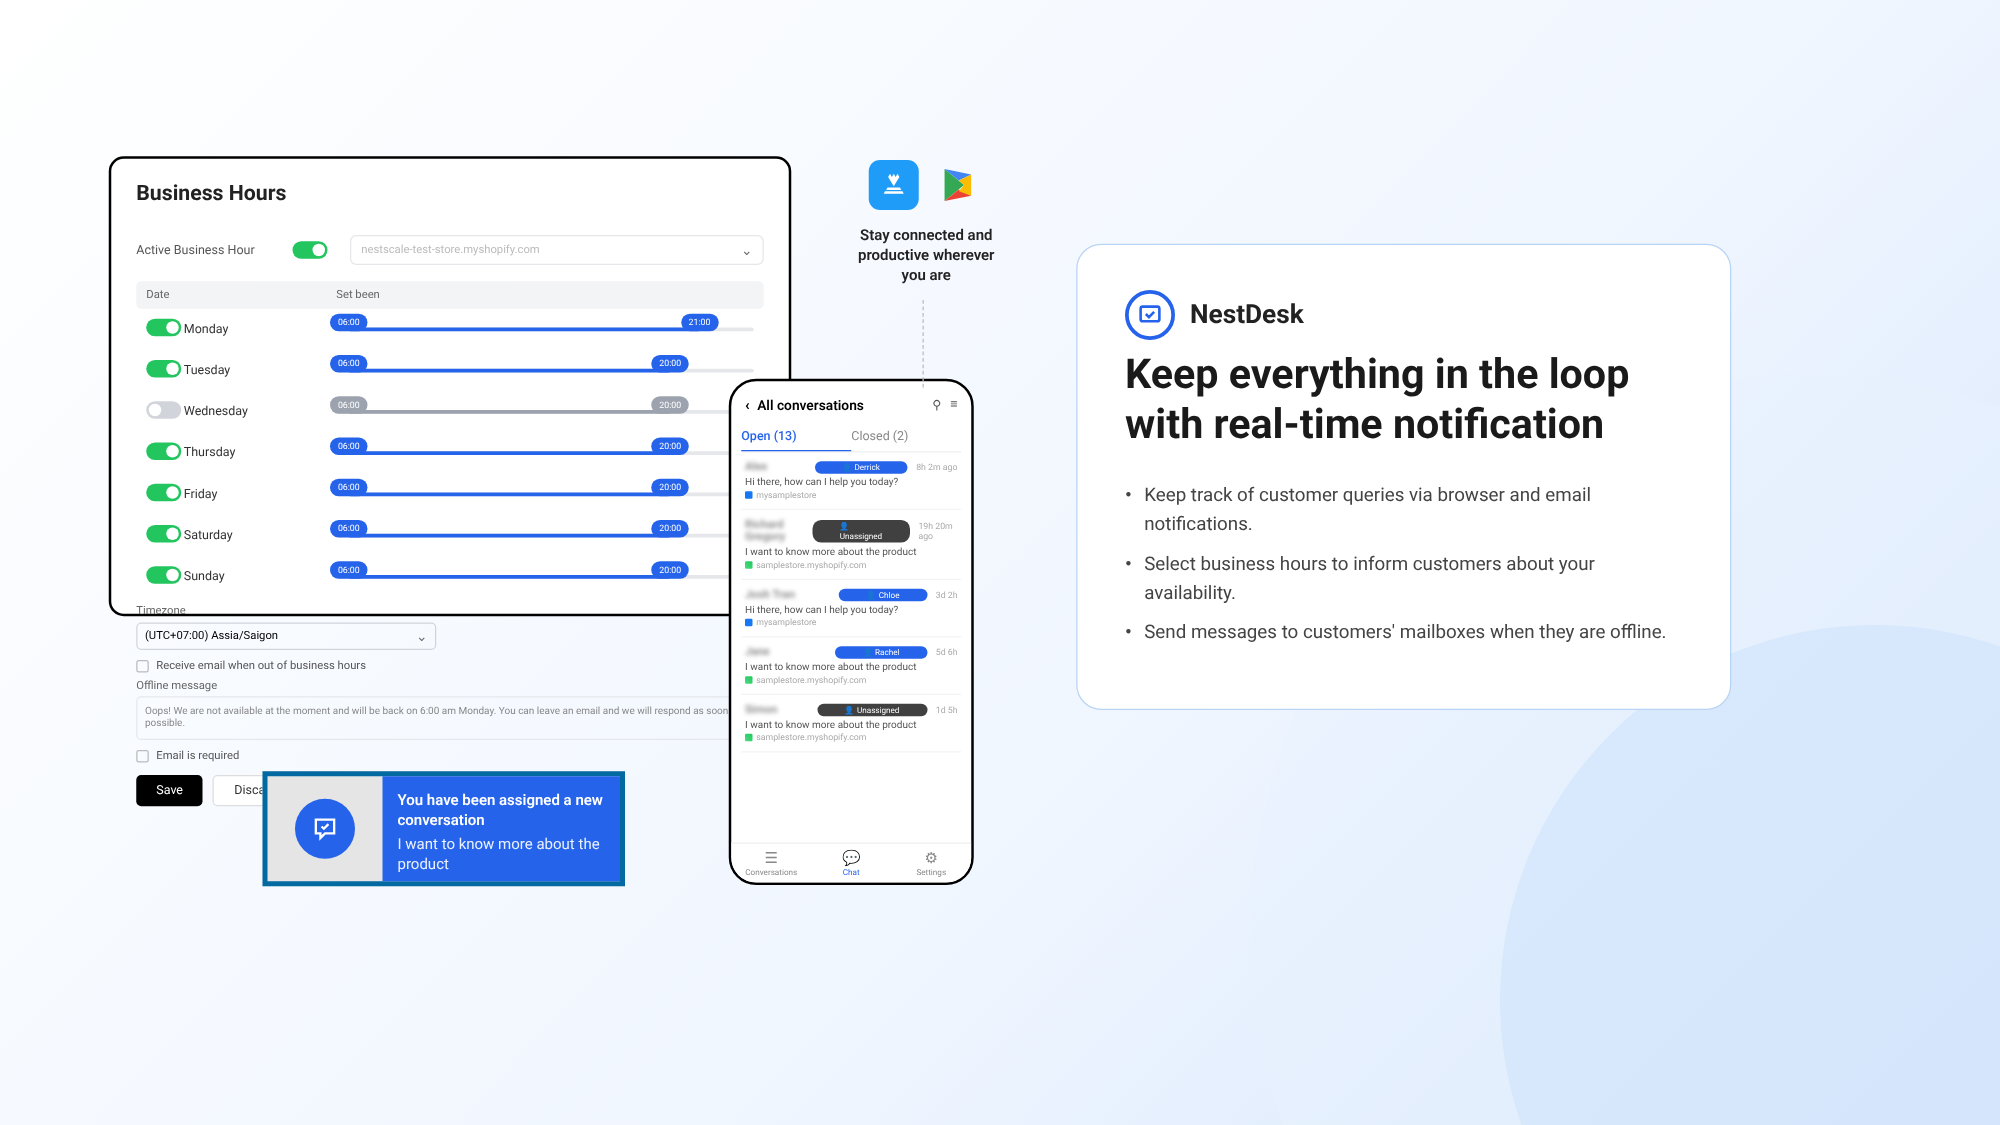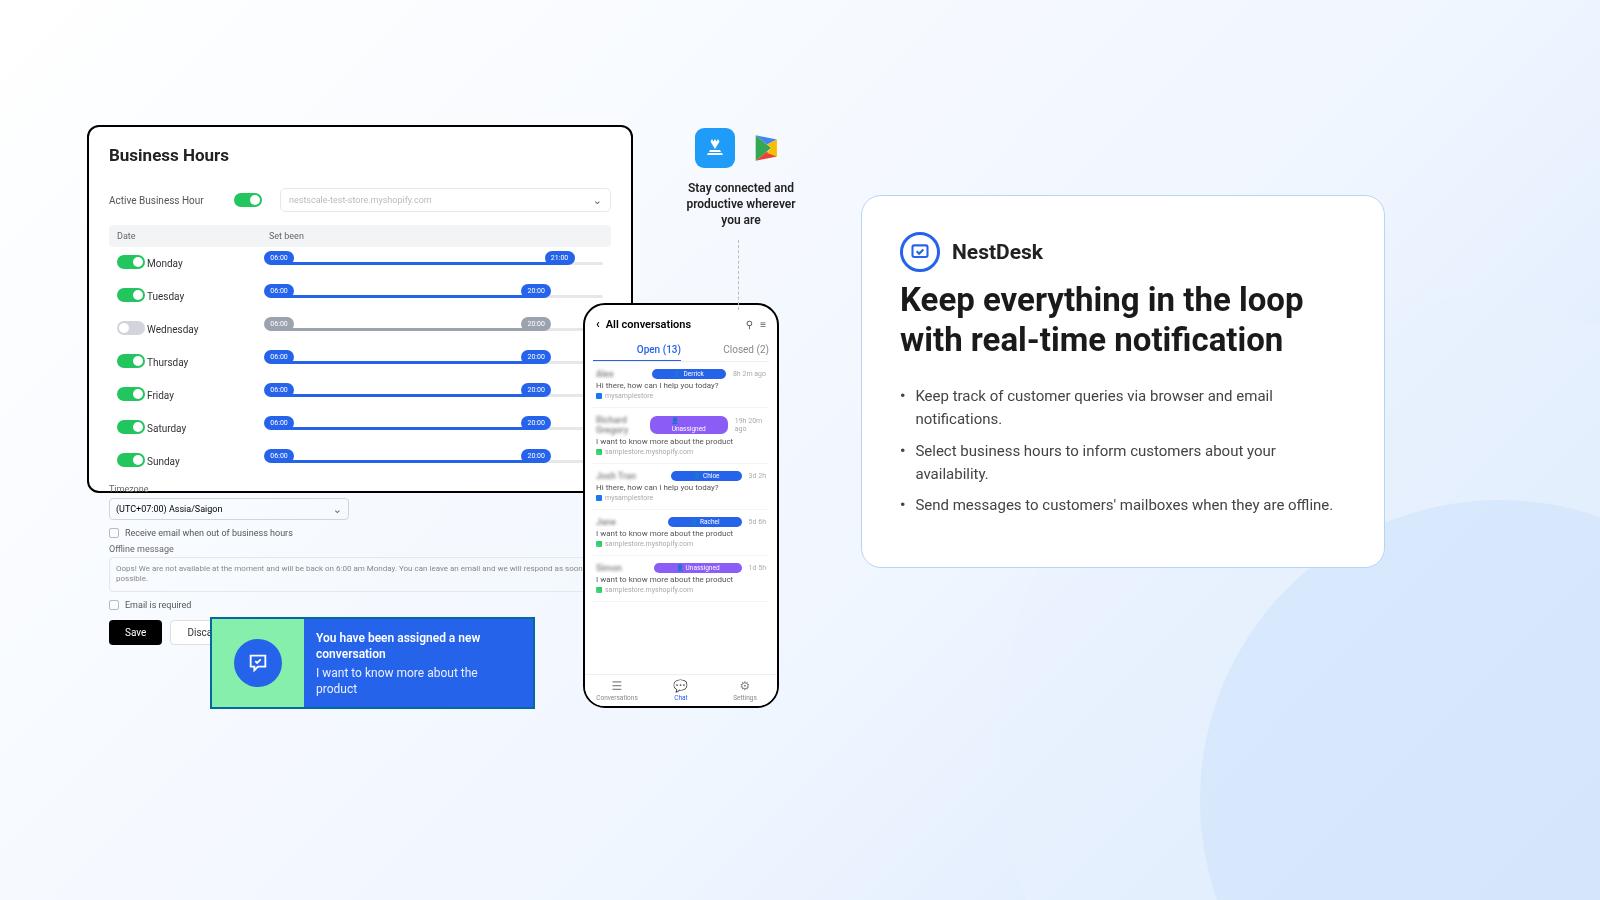--- a/index.html
+++ b/index.html
@@ -36,42 +36,42 @@
 .check-row{display:flex;align-items:center;gap:6px;font-size:9px;color:#555;margin-top:8px}
 .checkbox{width:10px;height:10px;border:1px solid #bbb;border-radius:2px}
 .offline-label{font-size:9px;color:#666;margin-top:6px}
 .offline-box{border:1px solid #e5e7eb;border-radius:4px;padding:6px;font-size:8px;color:#888;margin-top:3px;line-height:1.3}
 .btn-row{display:flex;gap:8px;margin-top:10px}
 .btn{padding:6px 16px;border-radius:4px;font-size:10px;border:none;cursor:pointer}
 .btn.save{background:#000;color:#fff}
 .btn.discard{background:#fff;border:1px solid #ddd;color:#333}
 
 
-.toast{position:absolute;left:210px;top:617px;width:325px;height:92px;display:flex;border:2px solid #0369a1;background:#86efac}
+.toast{position:absolute;left:210px;top:617px;width:290px;height:92px;display:flex;border:4px solid #0369a1;background:#e5e5e5}
 .toast-icon{width:92px;display:flex;align-items:center;justify-content:center}
 .toast-circle{width:48px;height:48px;border-radius:50%;background:#2563eb;display:flex;align-items:center;justify-content:center}
 .toast-body{flex:1;background:#2563eb;color:#fff;padding:12px;font-size:12px}
 .toast-title{font-weight:600;margin-bottom:4px;line-height:1.3}
 .toast-sub{opacity:.9;line-height:1.3}
 
 
 .phone{position:absolute;left:583px;top:303px;width:196px;height:405px;background:#fff;border:2.5px solid #000;border-radius:22px;padding:12px 8px 8px;overflow:hidden}
 .phone-hdr{display:flex;align-items:center;gap:6px;margin-bottom:8px;padding:0 3px}
 .back-chev{font-size:12px;font-weight:700}
 .phone-title{font-size:11px;font-weight:600;flex:1}
 .phone-icons{display:flex;gap:7px;font-size:10px;color:#555}
 .tabs{display:flex;border-bottom:1px solid #eee;font-size:10px}
-.tab{flex:1;text-align:right;padding:5px 0;color:#888}
+.tab{flex:1;text-align:left;padding:5px 0;color:#888}
 .tab.active{color:#2563eb;border-bottom:1.5px solid #2563eb;font-weight:500}
 .conv{padding:7px 3px;border-bottom:1px solid #f3f4f6}
 .conv-top{display:flex;align-items:center;gap:4px;margin-bottom:2px}
 .conv-name{font-size:9px;font-weight:600;filter:blur(1.5px);color:#888}
 .badge{padding:1px 22px;border-radius:7px;font-size:6.5px;color:#fff;margin-left:auto}
 .badge.blue{background:#2563eb}
-.badge.red{background:#8b5cf6}
+.badge.red{background:#404040}
 .conv-time{font-size:7px;color:#aaa;margin-left:3px}
 .conv-msg{font-size:8px;color:#555;margin-bottom:2px}
 .conv-src{font-size:7px;color:#aaa;display:flex;align-items:center;gap:3px}
 .src-dot{width:6px;height:6px;background:linear-gradient(45deg,#4ade80,#22c55e);border-radius:1px}
 .src-fb{width:6px;height:6px;background:#1877f2;border-radius:1px}
 .phone-nav{position:absolute;bottom:0;left:0;right:0;display:flex;border-top:1px solid #eee;background:#fff}
 .nav-item{flex:1;text-align:center;padding:4px 0;font-size:6.5px;color:#888}
 .nav-item.active{color:#2563eb}
 .nav-ico{display:block;font-size:12px;margin-bottom:1px}
 

